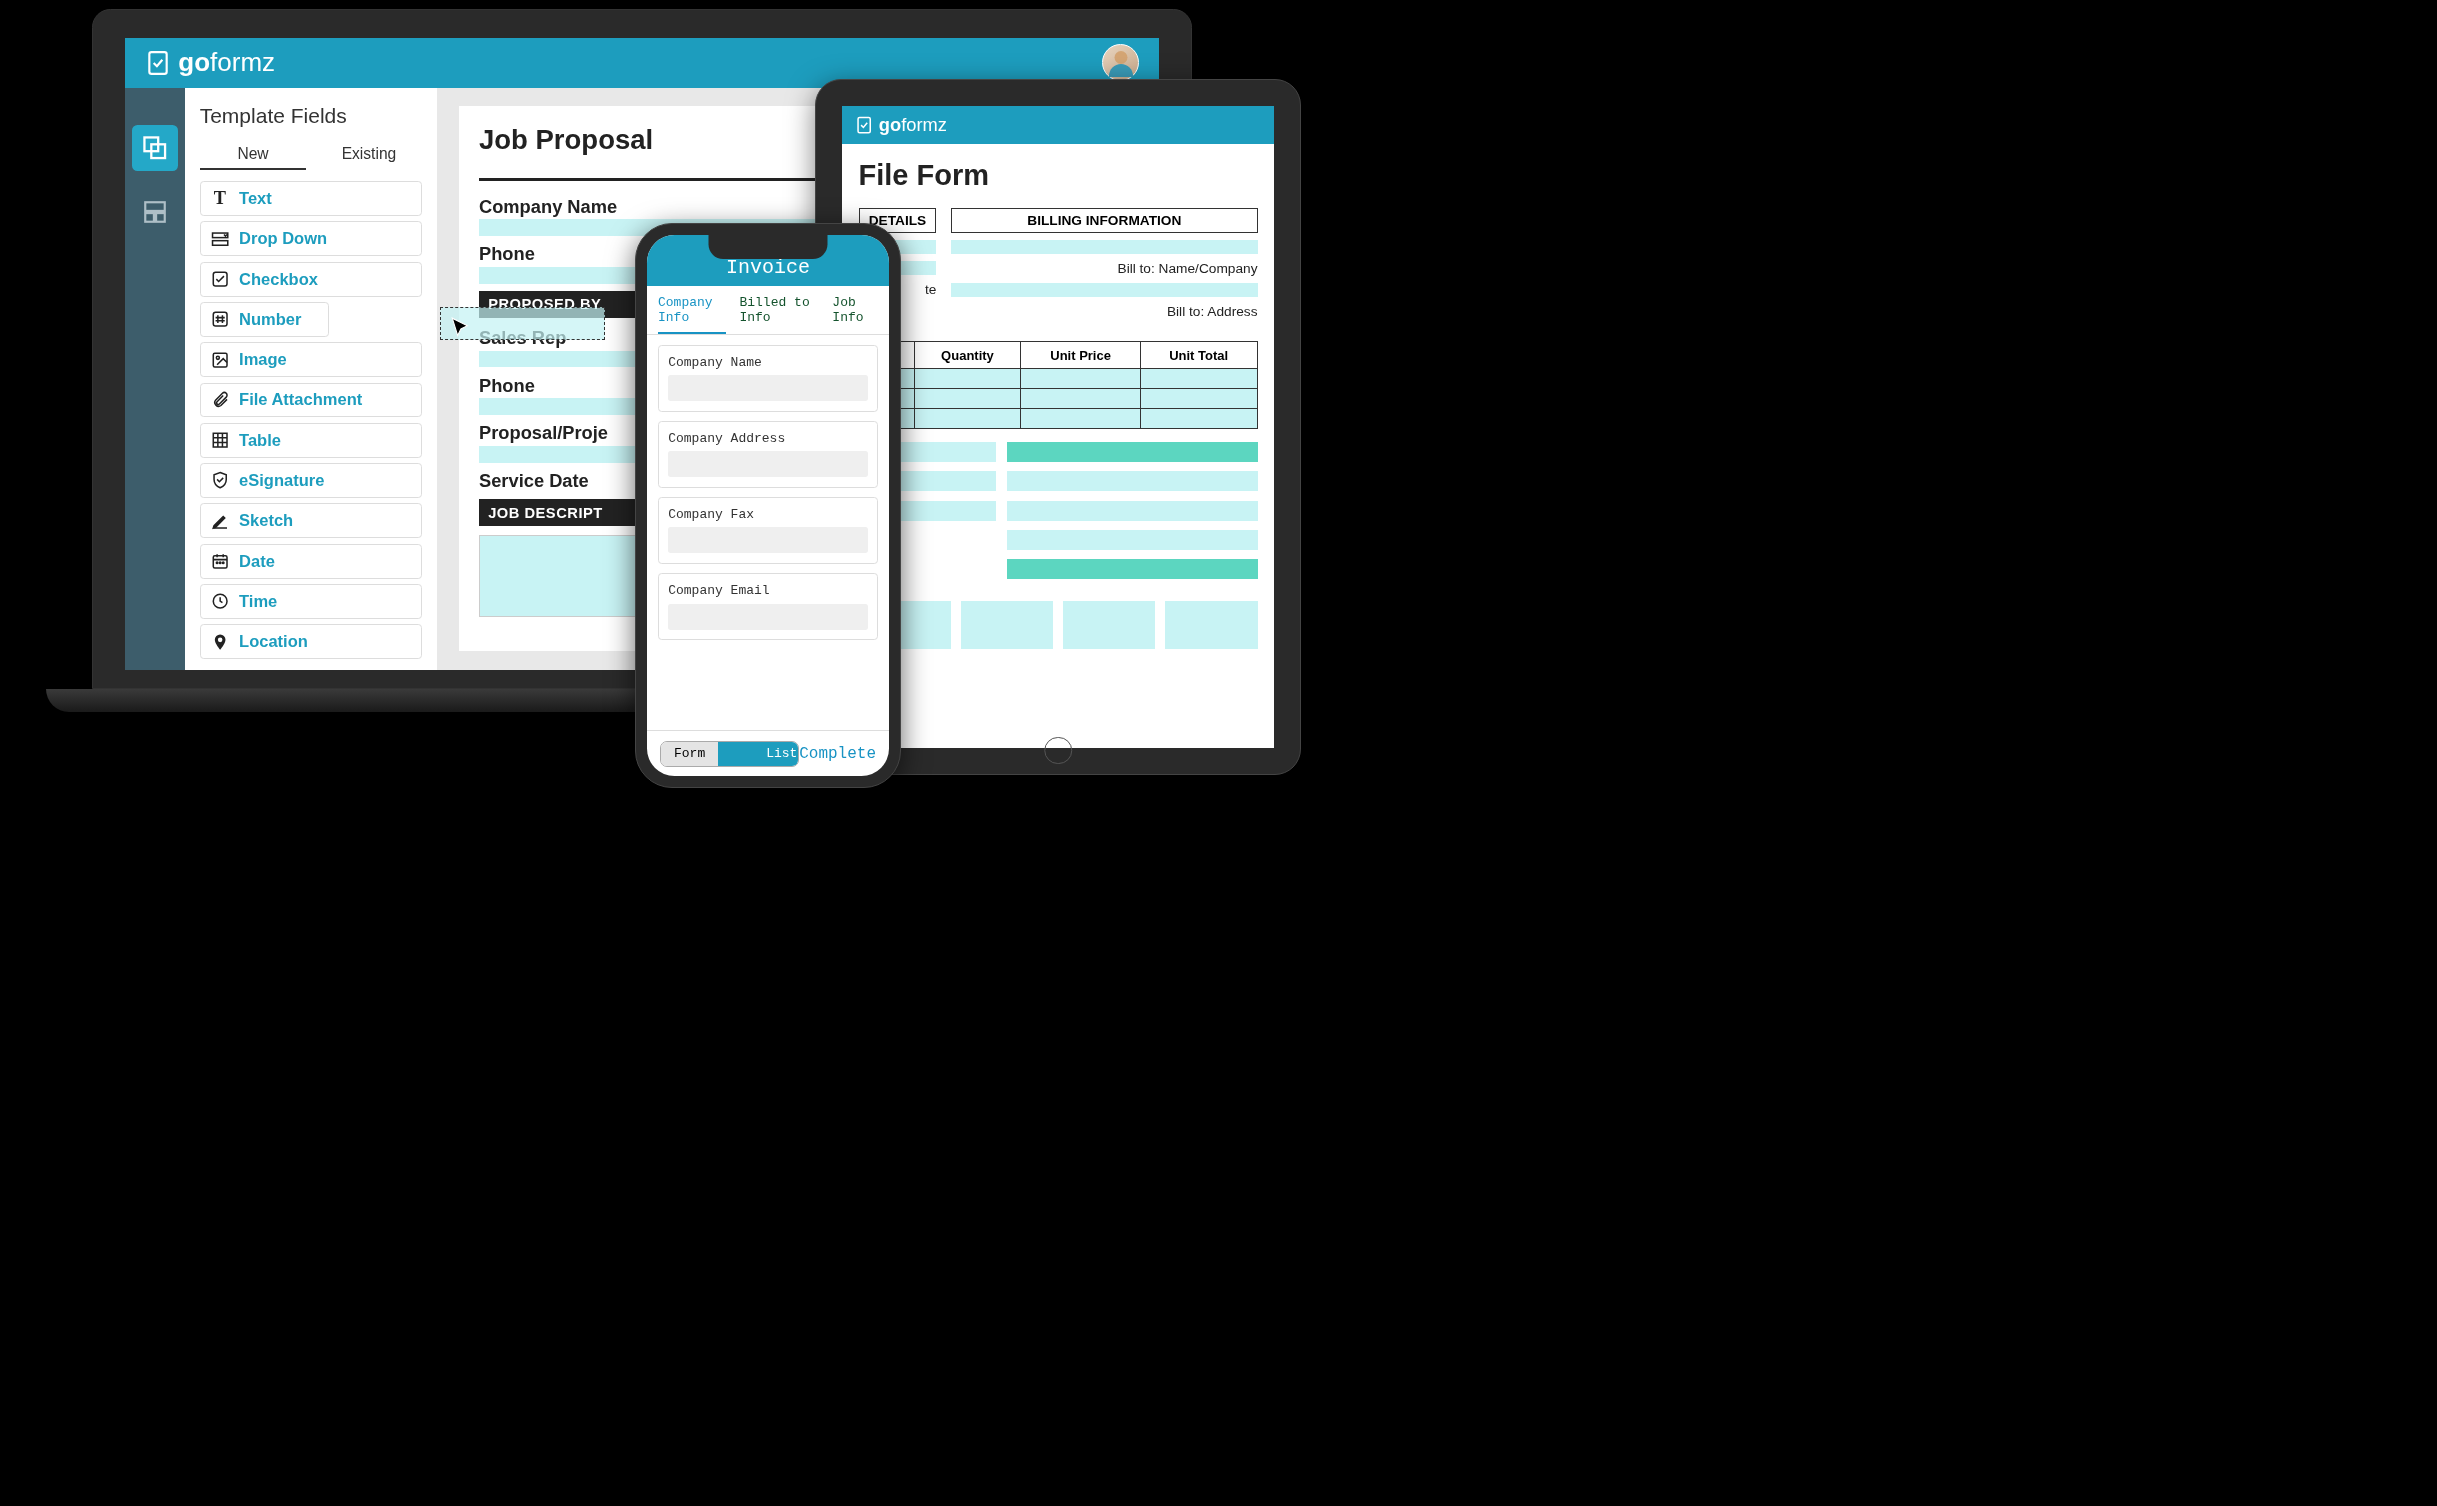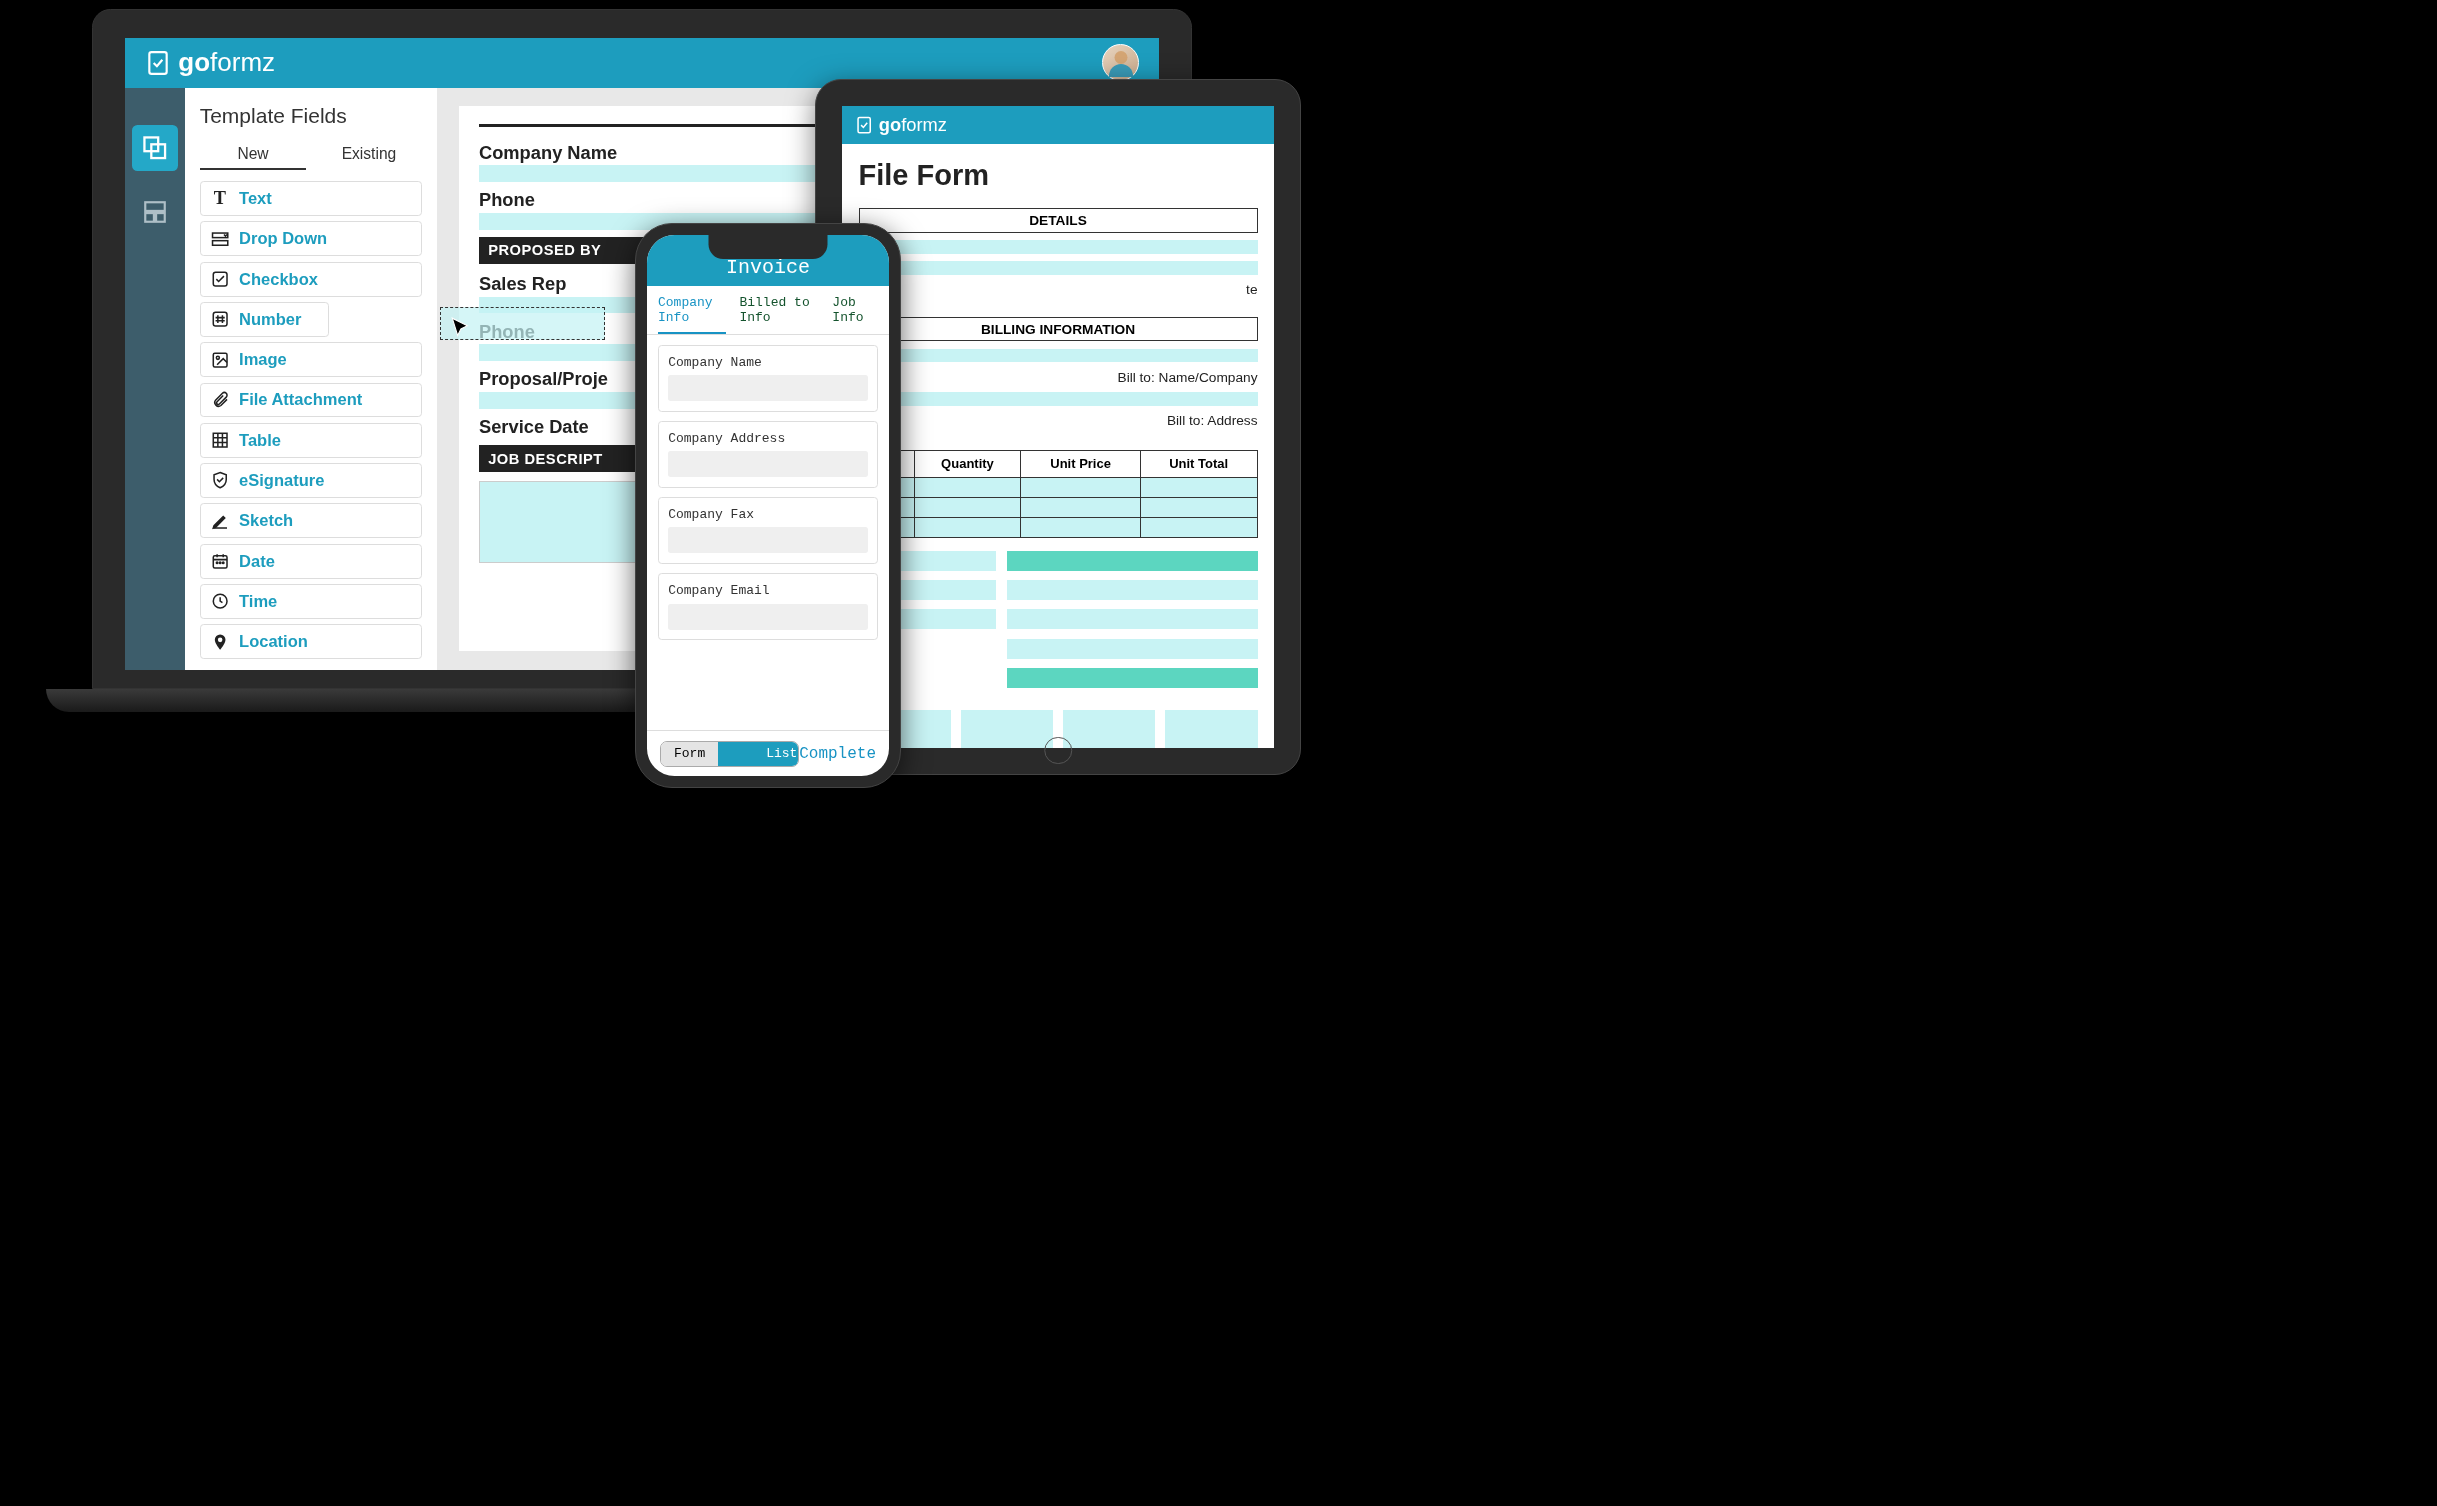--- a/index.html
+++ b/index.html
@@ -156,21 +156,21 @@
   background: #2a2a2a;
   border-radius: 26px;
   padding: 26px 26px;
   border: 1.8px solid #444;
   box-shadow: 0 7.3px 27.5px rgba(0,0,0,0.5);
 }
 .tablet-screen { background: #fff; height: 642px; overflow: hidden; }
 .tablet-topbar { background: #1d9dbe; height: 38px; display: flex; align-items: center; padding: 0 13px; }
 .tablet-content { padding: 14.7px 16.5px; }
 .of-title { font-size: 29px; font-weight: 800; color: #222; margin-bottom: 16.5px; }
-.of-cols { display: flex; gap: 14.7px; margin-bottom: 16.5px; flex-direction: column; }
+.of-cols { display: flex; gap: 14.7px; margin-bottom: 16.5px; }
 .of-col { flex: 1; }
 .of-boxhead {
   border: 1.8px solid #333; padding: 3.7px 9.2px; font-weight: 700;
   font-size: 13.7px; text-align: center;
 }
 .of-line { height: 13.7px; background: #c8f3f4; margin: 7.3px 0; }
 .of-label { text-align: right; font-size: 13.7px; font-weight: 500; color: #222; margin: 5.5px 0; }
 .of-table { width: 100%; border-collapse: collapse; margin-bottom: 13px; }
 .of-table th, .of-table td { border: 0.9px solid #333; padding: 5.5px 7.3px; font-size: 13px; font-weight: 600; text-align: center; }
 .of-table td { background: #c8f3f4; height: 20px; }
@@ -362,20 +362,21 @@
                     <path d="M12 2a7 7 0 00-7 7c0 5 7 13 7 13s7-8 7-13a7 7 0 00-7-7zm0 10a3 3 0 110-6 3 3 0 010 6z"></path>
                   </svg>
               </span>
               <span class="field-label">Location</span>
             </div>
           </div>
         </div>
 
         <div class="canvas-area">
           <div class="doc-card">
+            <div class="doc-title">Job Proposal</div>
             <div style="height:2.7px;background:#222;margin-bottom:14.7px"></div>
             <div class="doc-row">
               <div class="doc-label">Company Name</div>
               <div class="doc-field"></div>
             </div>
             <div class="doc-row">
               <div class="doc-label">Phone</div>
               <div class="doc-field"></div>
             </div>
             <div class="doc-header-bar" style="margin-top:3.7px">PROPOSED BY</div>

